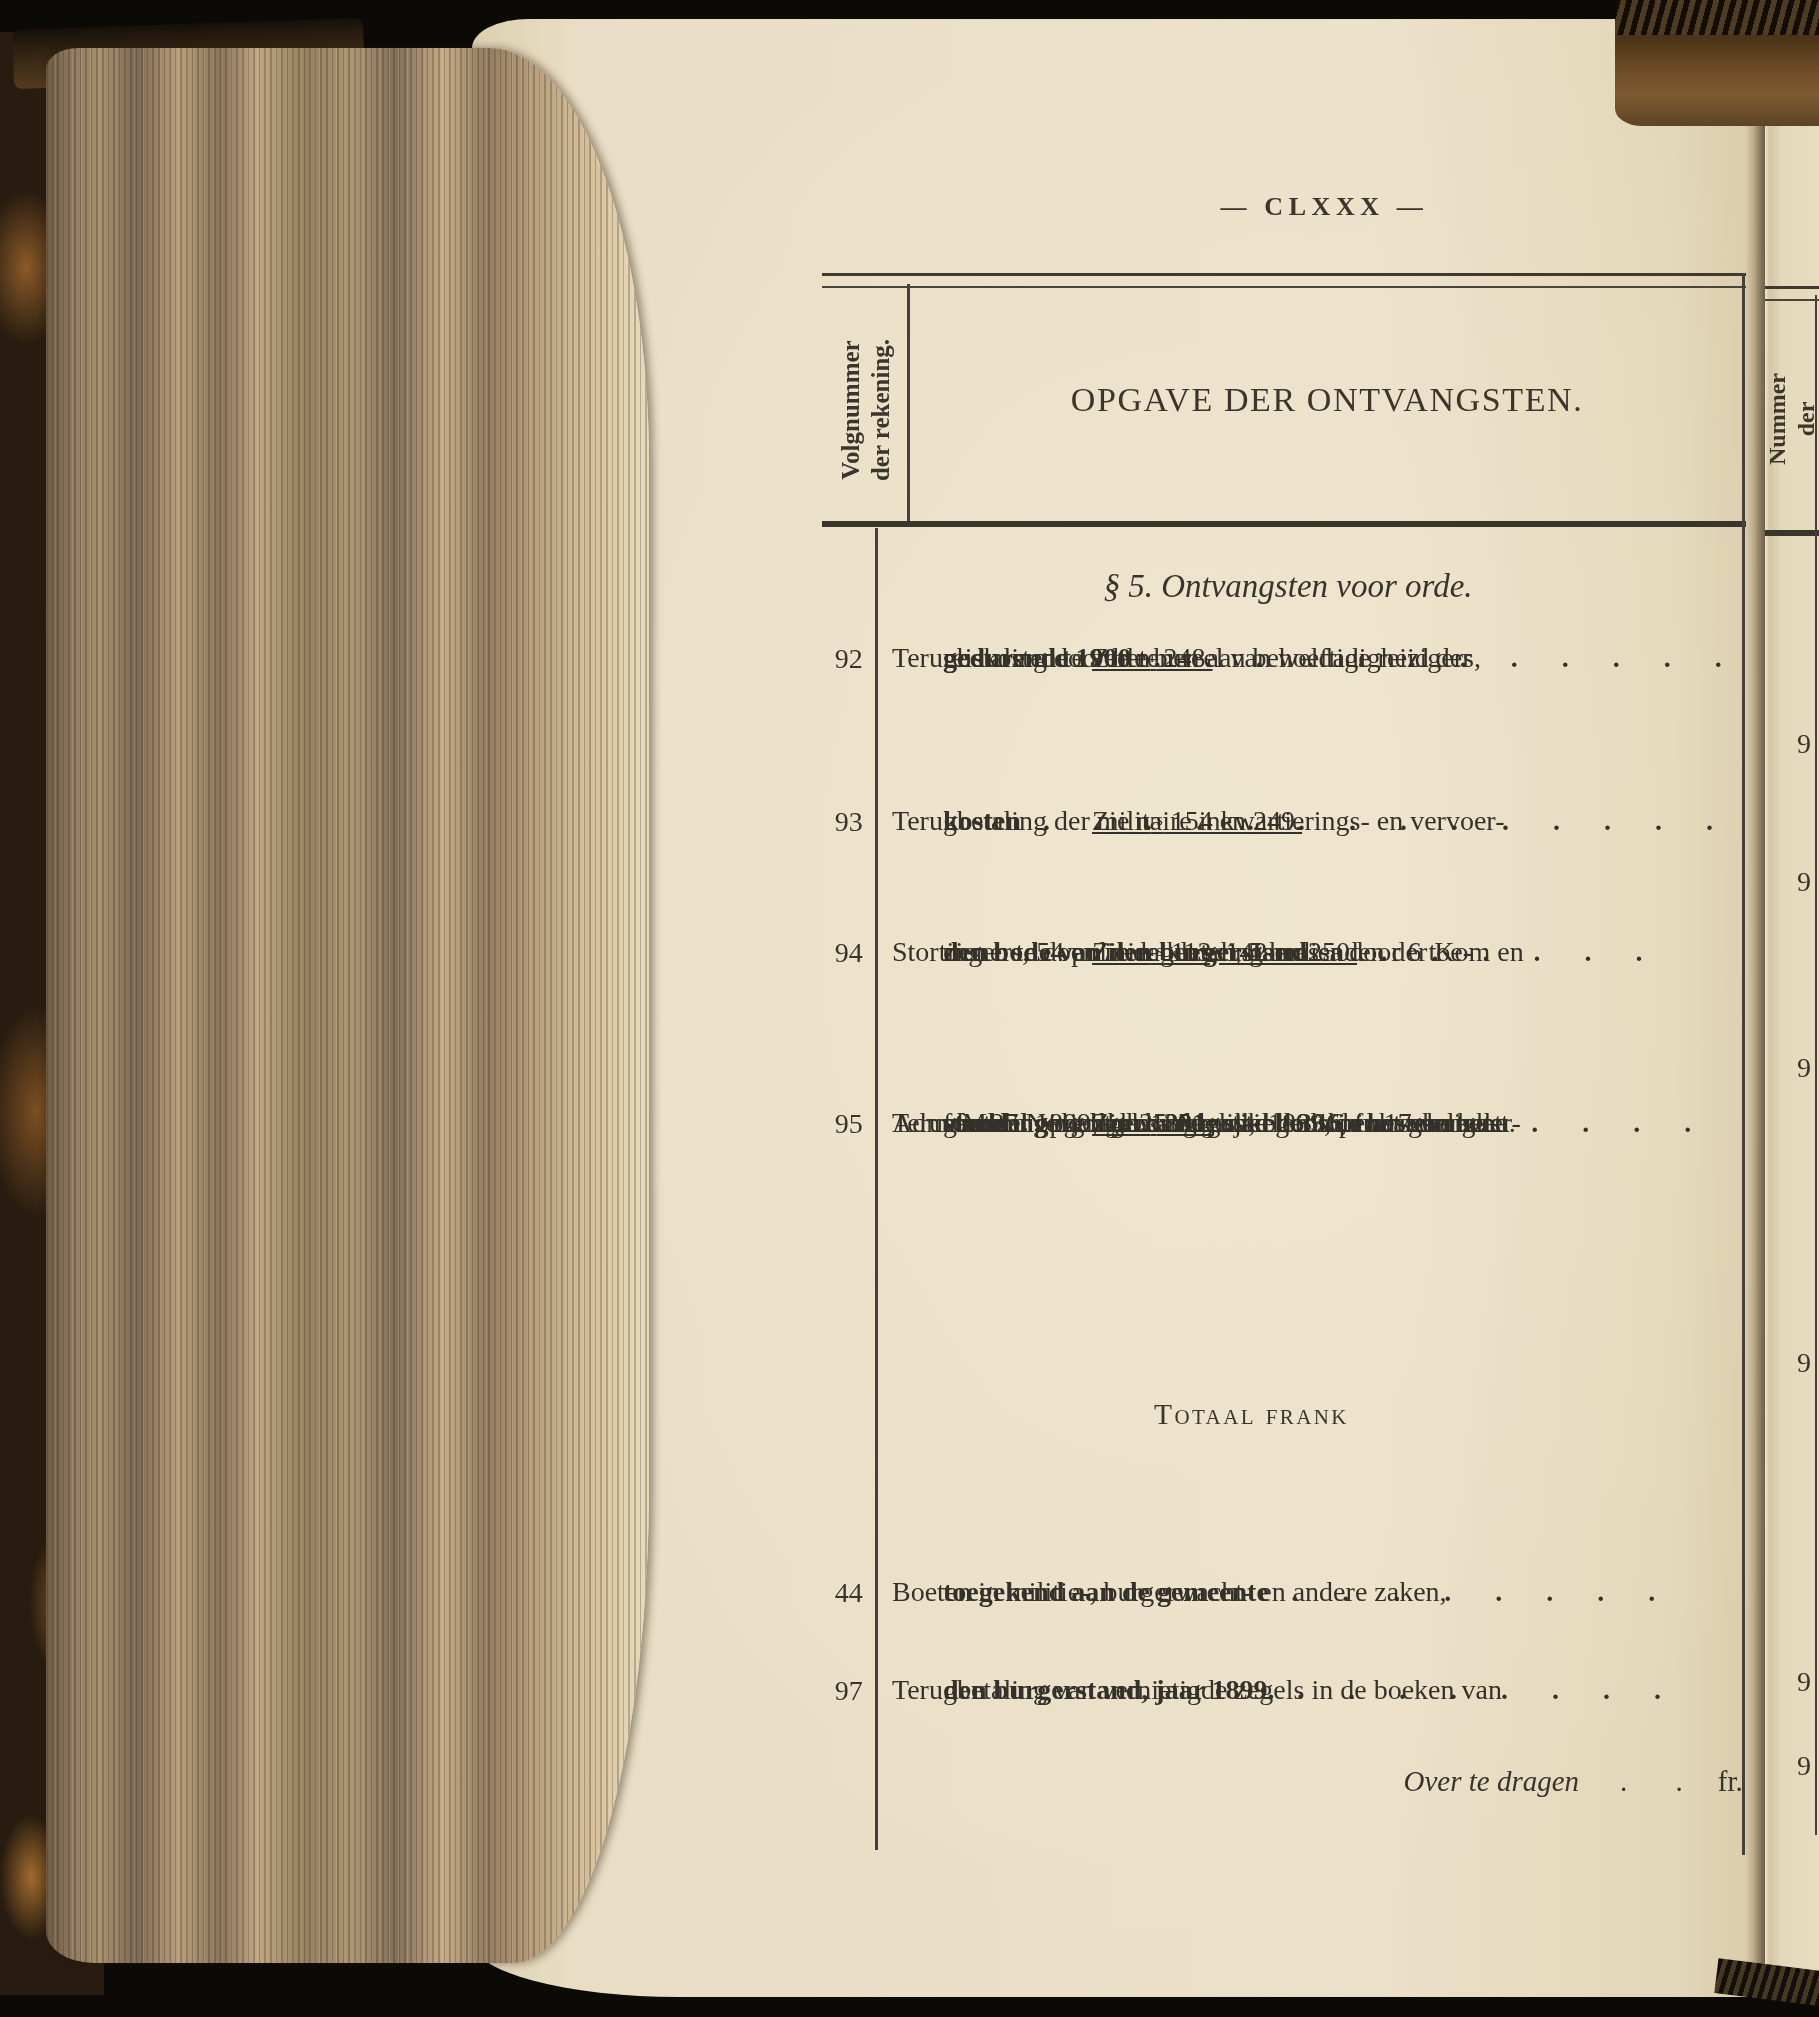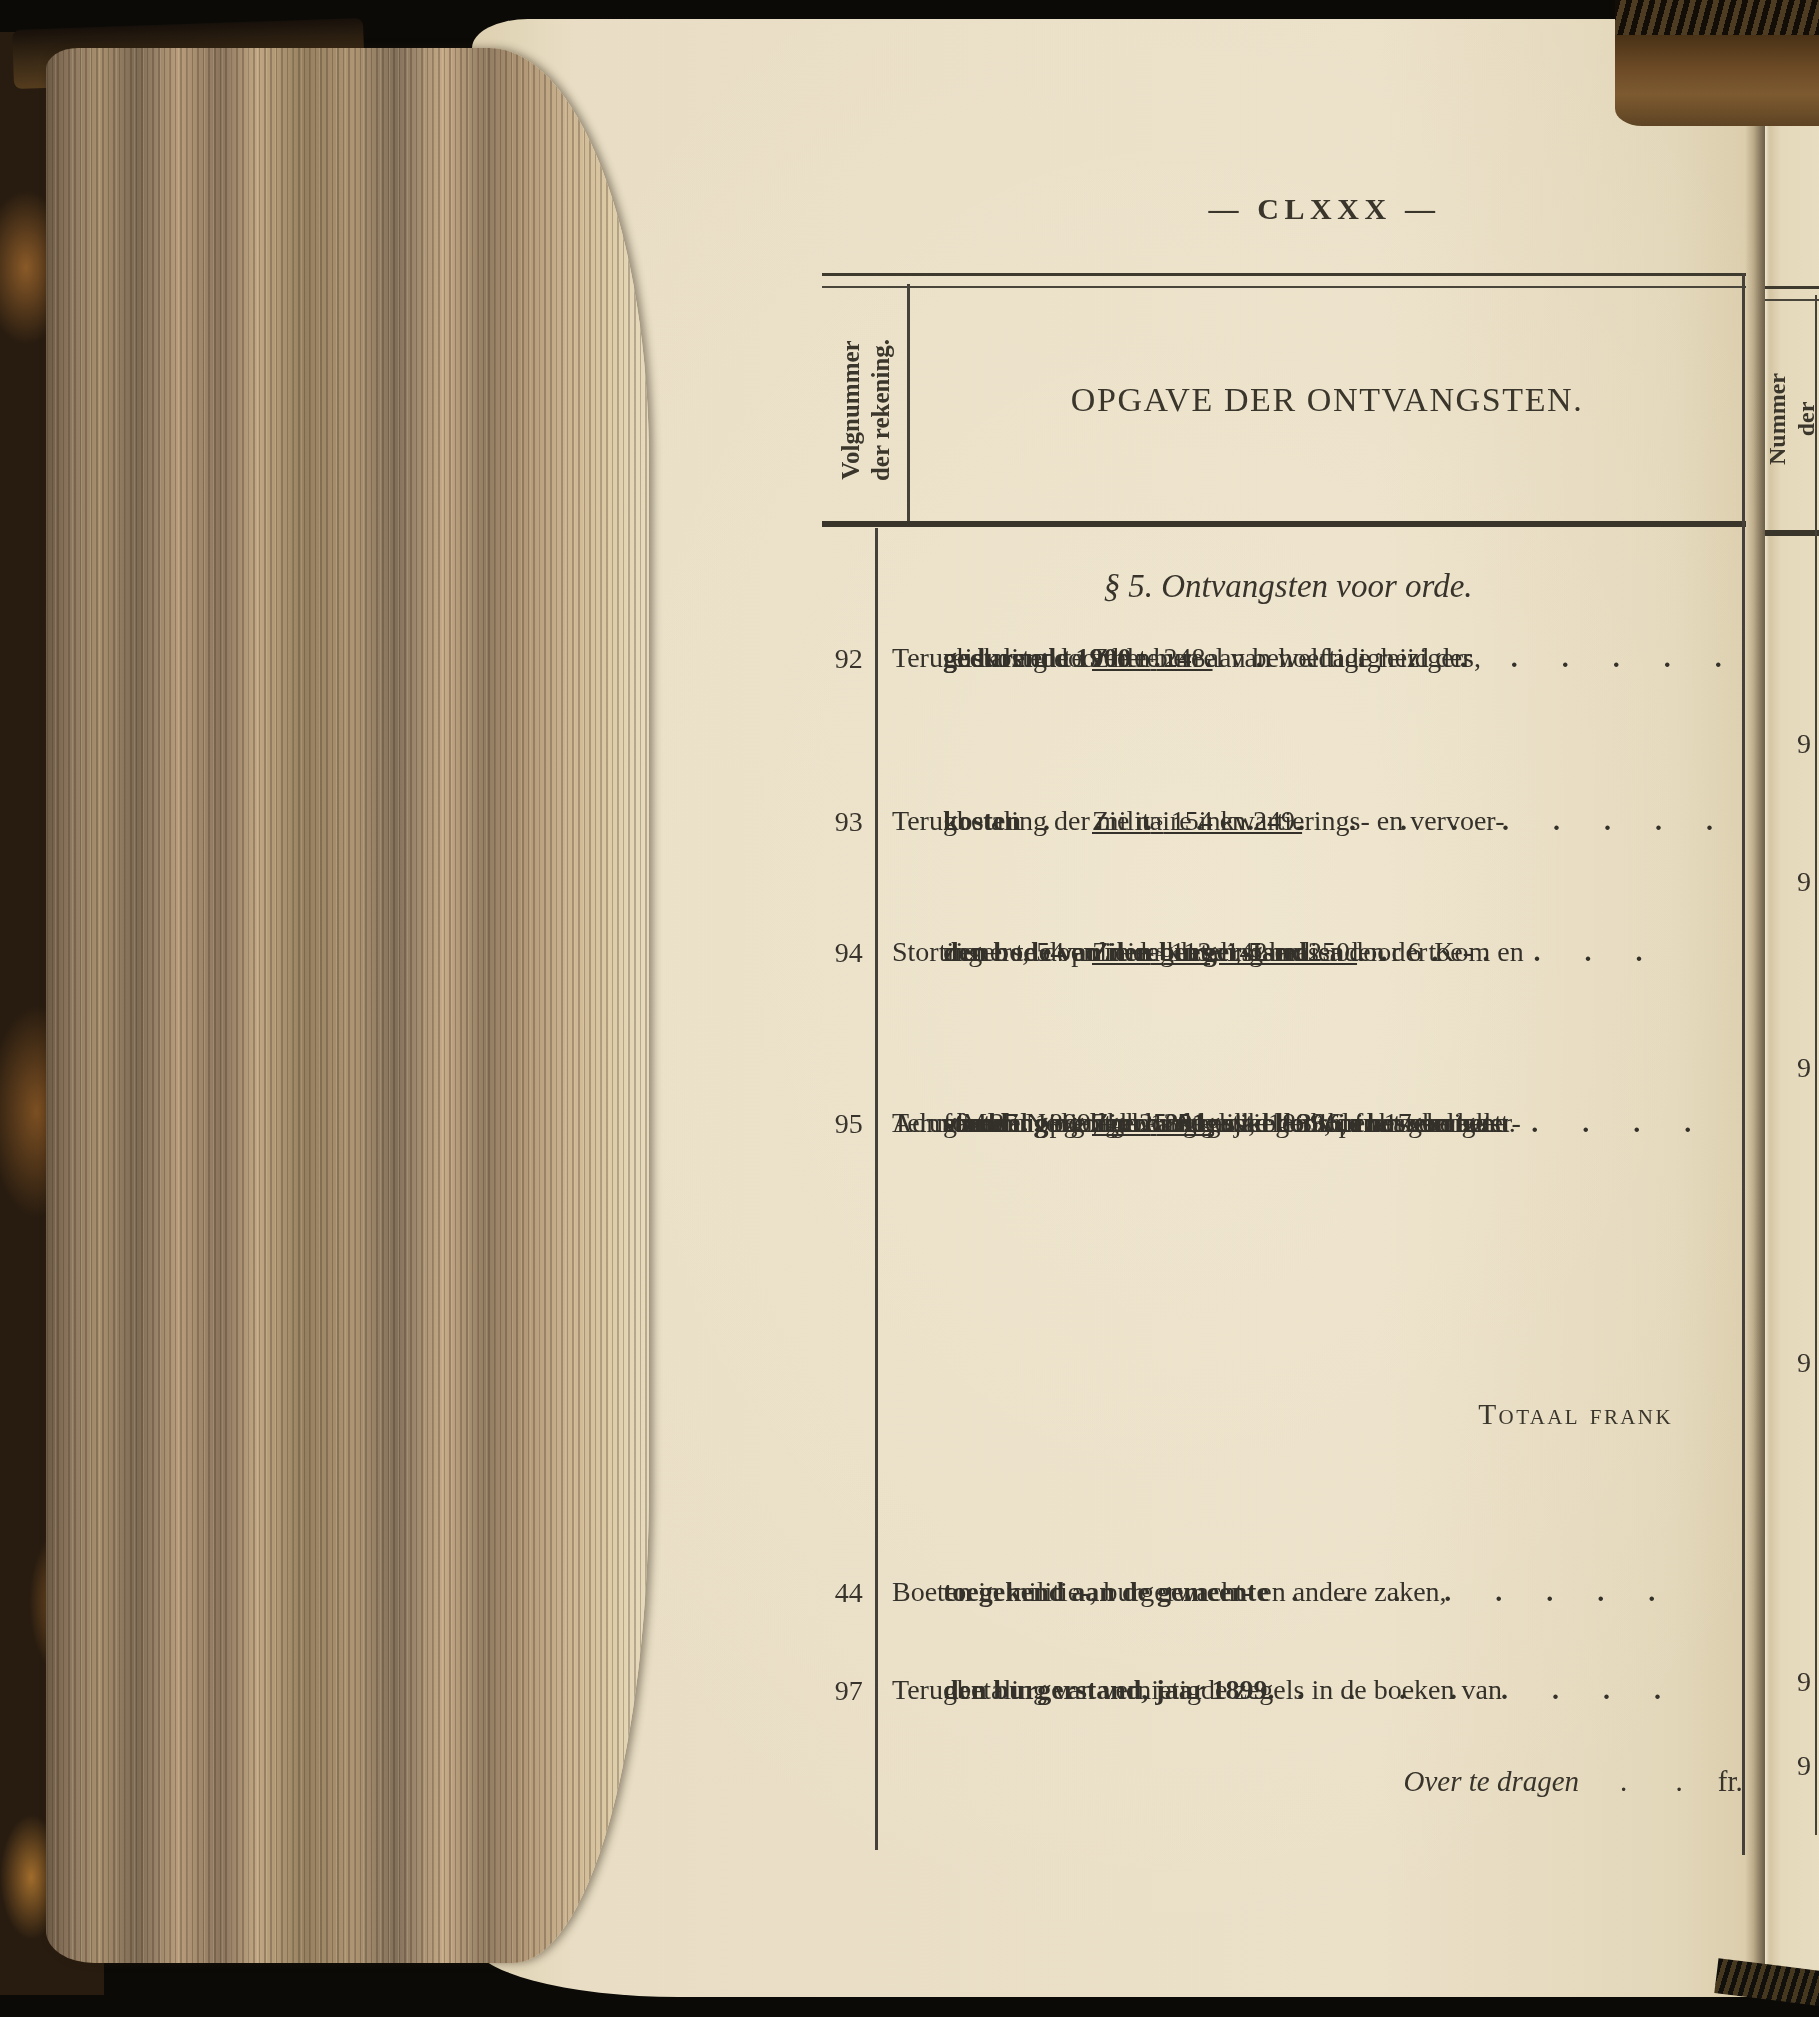--- a/index.html
+++ b/index.html
@@ -45,21 +45,21 @@
   .headcap{position:absolute;left:1615px;top:0;width:204px;height:35px;
     background:repeating-linear-gradient(105deg,#120e07 0 5.6px,#4e3c22 5.6px 11.2px);}
   .tailband{position:absolute;left:1716px;top:1965px;width:112px;height:35px;
     transform:rotate(7deg);
     background:repeating-linear-gradient(100deg,#11100c 0 4.8px,#46381f 4.8px 9.6px);}
 
   
   .print{position:absolute;left:0;top:0;width:1820px;height:2018px;}
   .print div{position:absolute;}
   .folio{left:1077px;top:192px;width:495px;text-align:center;
-    font-size:30px;letter-spacing:5.6px;font-weight:bold;color:#3a362c;}
+    font-size:26px;letter-spacing:5.6px;font-weight:bold;color:#3a362c;}
   .rule-double{left:822px;top:273px;width:924px;height:10.4px;
     border-top:3.2px solid #3e3a2e;border-bottom:2.4px solid #4a453a;}
   .rule-thick{left:822px;top:521px;width:924px;height:6.4px;background:#39352b;}
   .vrule-head{left:907px;top:284px;width:3.2px;height:238px;background:#46423а;background:#46423a;}
   .vrule-body{left:875px;top:528px;width:3.2px;height:1322px;background:#45413a;}
   .vrule-right{left:1742px;top:273px;width:3.2px;height:1582px;background:#45413a;}
   .rot-head{left:824px;top:294px;width:83px;height:231px;}
   .rot-inner{position:absolute;left:50%;top:50%;transform:translate(-50%,-50%) rotate(-90deg);
     white-space:nowrap;text-align:center;font-size:25px;font-weight:bold;line-height:30px;color:#3a362c;}
   .table-title{left:915px;top:381px;width:824px;text-align:center;
@@ -69,21 +69,21 @@
   .entry{width:916px;font-size:28px;line-height:33px;}
   .num{position:absolute;left:4.8px;top:0.8px;width:51px;font-size:28px;color:#38342c;}
   .lines{margin-left:62px;width:854px;}
   .ln{position:relative;}
   .ind{padding-left:51px;}
   .just{text-align:justify;text-align-last:justify;}
   .dotline{white-space:nowrap;font-weight:bold;}
   .dots{word-spacing:37px;margin-left:22.3px;letter-spacing:0;}
   .ref{text-align:center;padding-left:200px;text-decoration:underline;}
   sup.r{font-size:58%;vertical-align:4.8px;letter-spacing:0.8px;}
-  .total{width:916px;text-align:right;padding-right:73px;box-sizing:border-box;
+  .total{width:916px;text-align:center;padding-right:73px;box-sizing:border-box;
     font-variant:small-caps;letter-spacing:2.4px;font-size:29.5px;color:#3a362c;}
   .carry{width:916px;text-align:right;box-sizing:border-box;padding-right:3.2px;
     font-size:29px;color:#38342c;}
   .carry .lbl{font-style:italic;}
   .carry .dots{word-spacing:41px;margin:0 35px 0 41px;}
 
   
   .np-rule-double{left:1765px;top:286px;width:54px;height:9.6px;
     border-top:3.2px solid #3e3a2e;border-bottom:2.4px solid #4a453a;}
   .np-rule-thick{left:1765px;top:530px;width:54px;height:5.6px;background:#39352b;}

